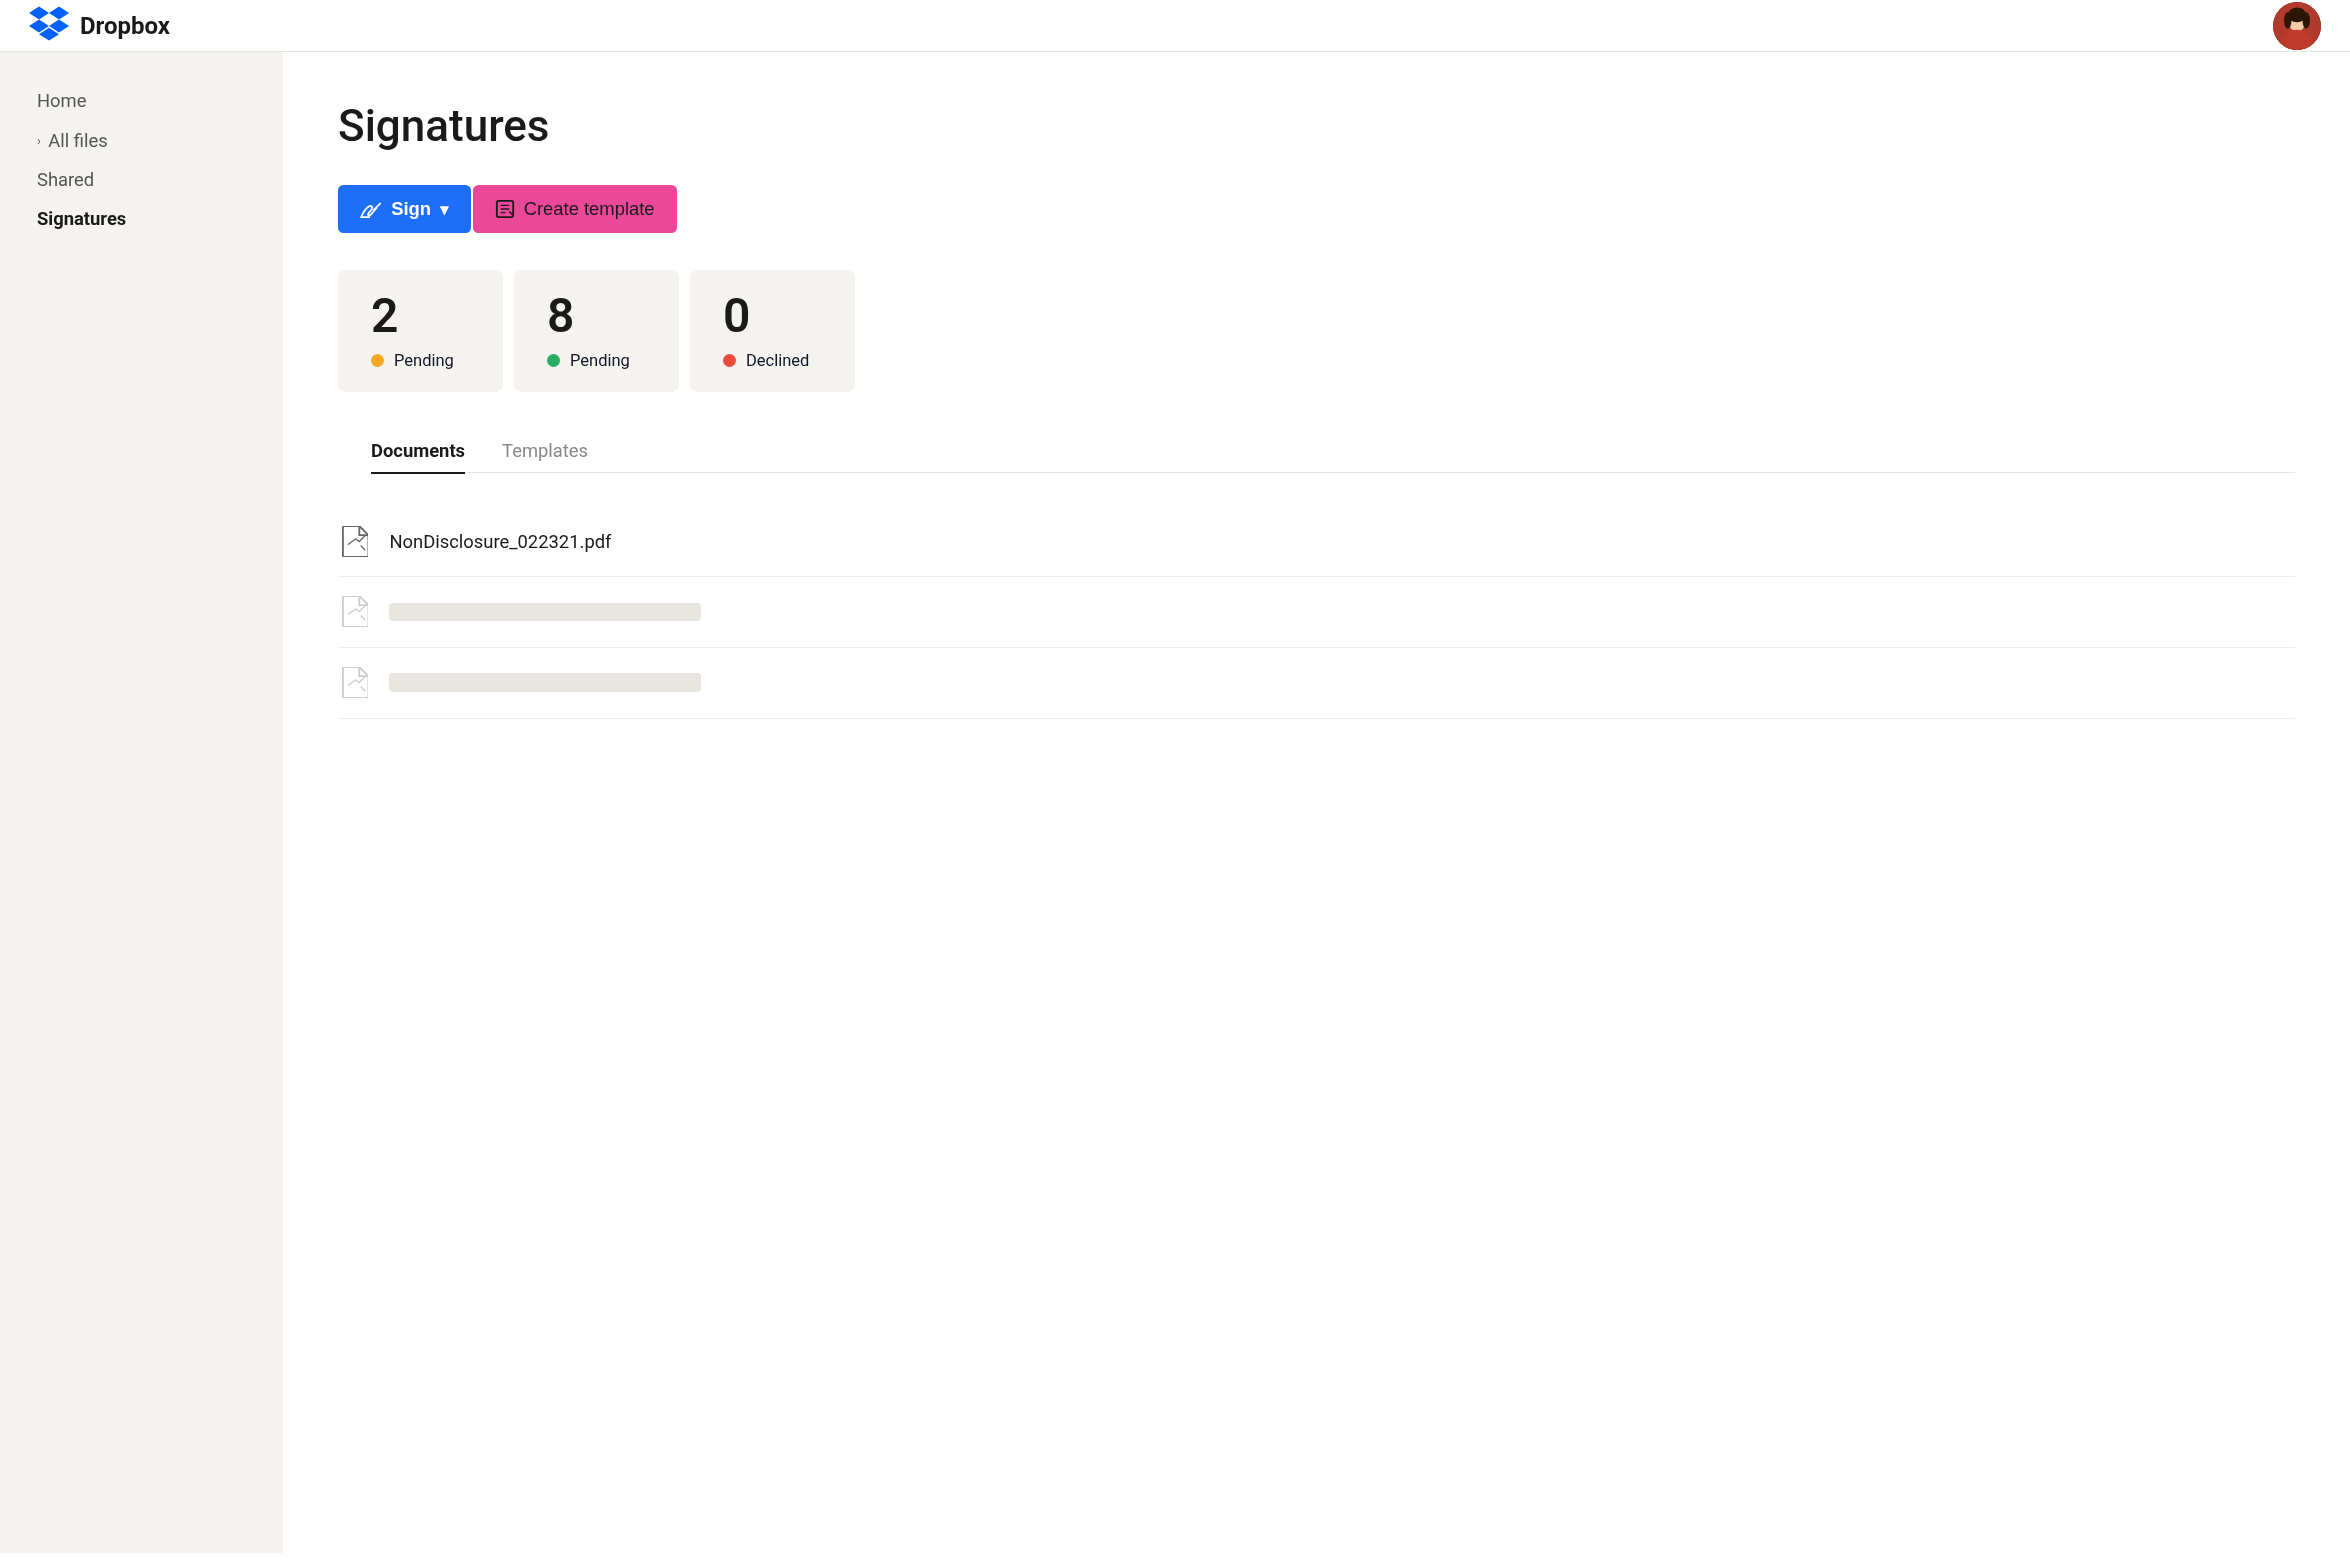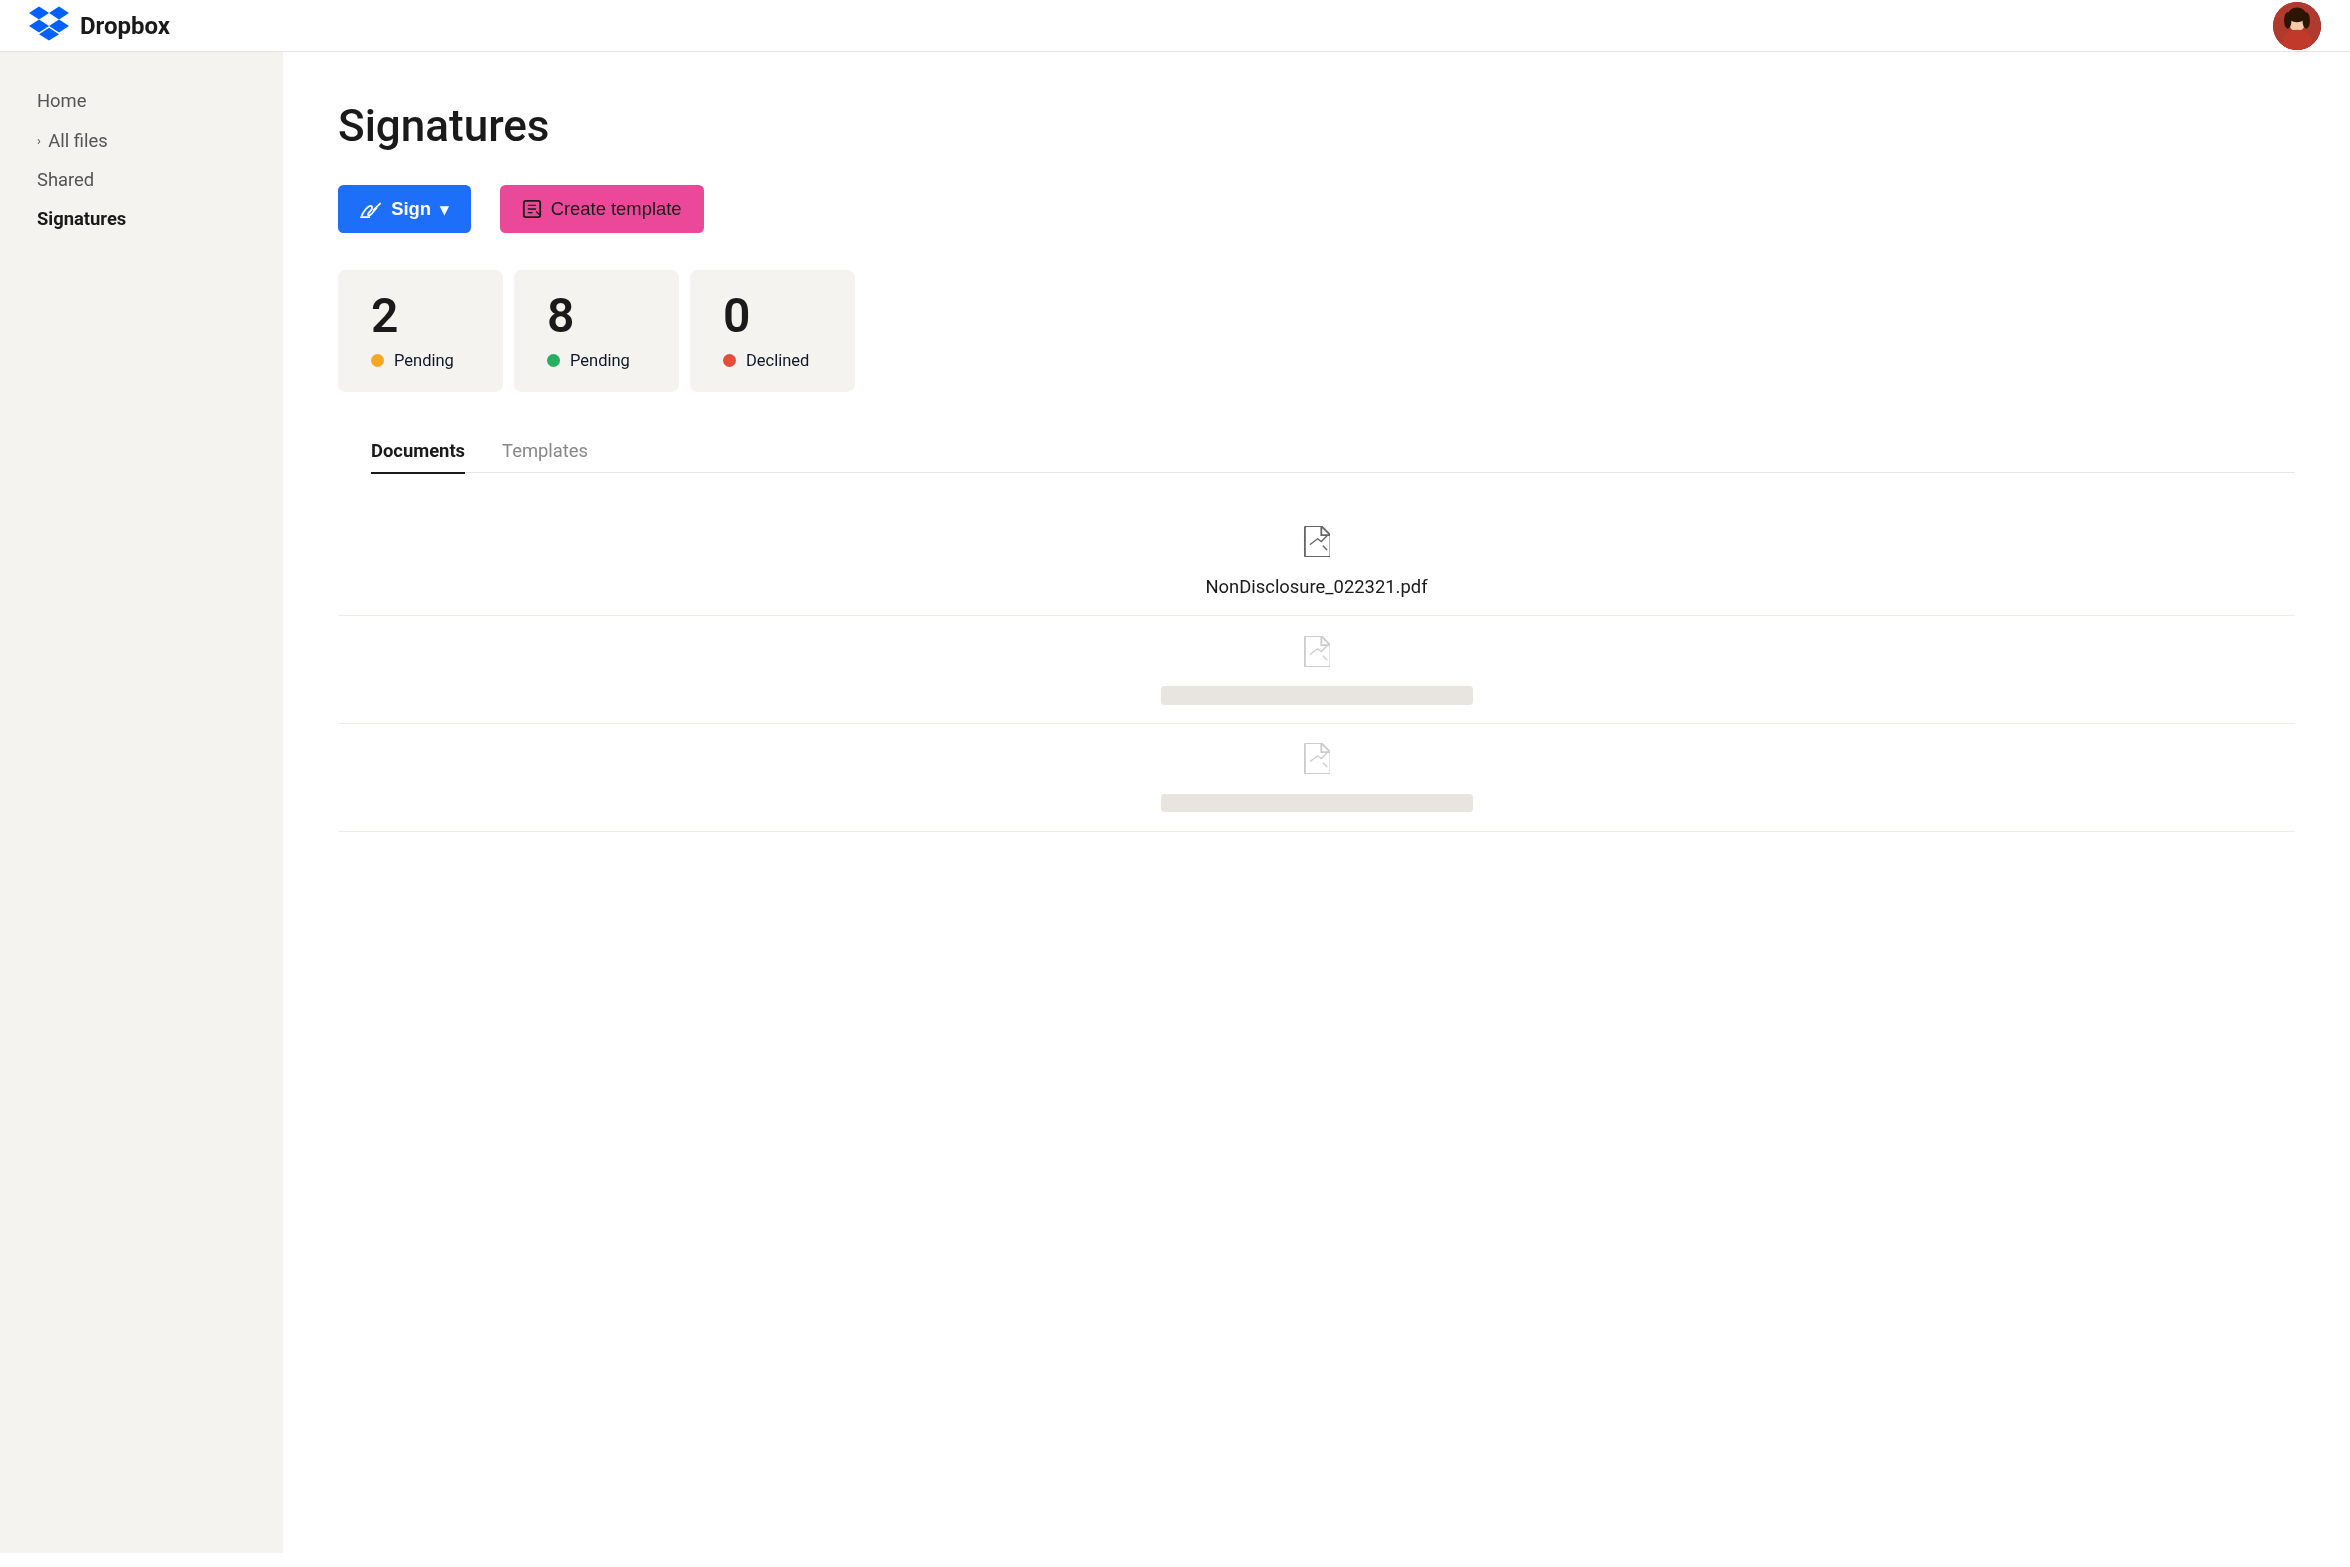--- a/index.html
+++ b/index.html
@@ -100,21 +100,21 @@
     .page-title {
       font-size: 44px;
       font-weight: 500;
       margin-bottom: 33px;
       color: #1a1a1a;
     }
 
     
     .action-buttons {
       display: flex;
-      gap: 29px;
+      gap: 2px;
       margin-bottom: 37px;
     }
     .btn-sign {
       display: flex;
       align-items: center;
       gap: 9.2px;
       padding: 13px 22px;
       background: #1d6ef9;
       color: #fff;
       border: none;
@@ -203,21 +203,20 @@
       display: flex;
       flex-direction: column;
       gap: 0;
     }
     .doc-item {
       display: flex;
       align-items: center;
       gap: 18.4px;
       padding: 18.4px 0;
       border-bottom: 0.9px solid #f0ede8;
-      flex-direction: column;
     }
     .doc-icon {
       width: 33px;
       height: 33px;
       flex-shrink: 0;
       display: flex;
       align-items: center;
       justify-content: center;
       color: #555;
     }

